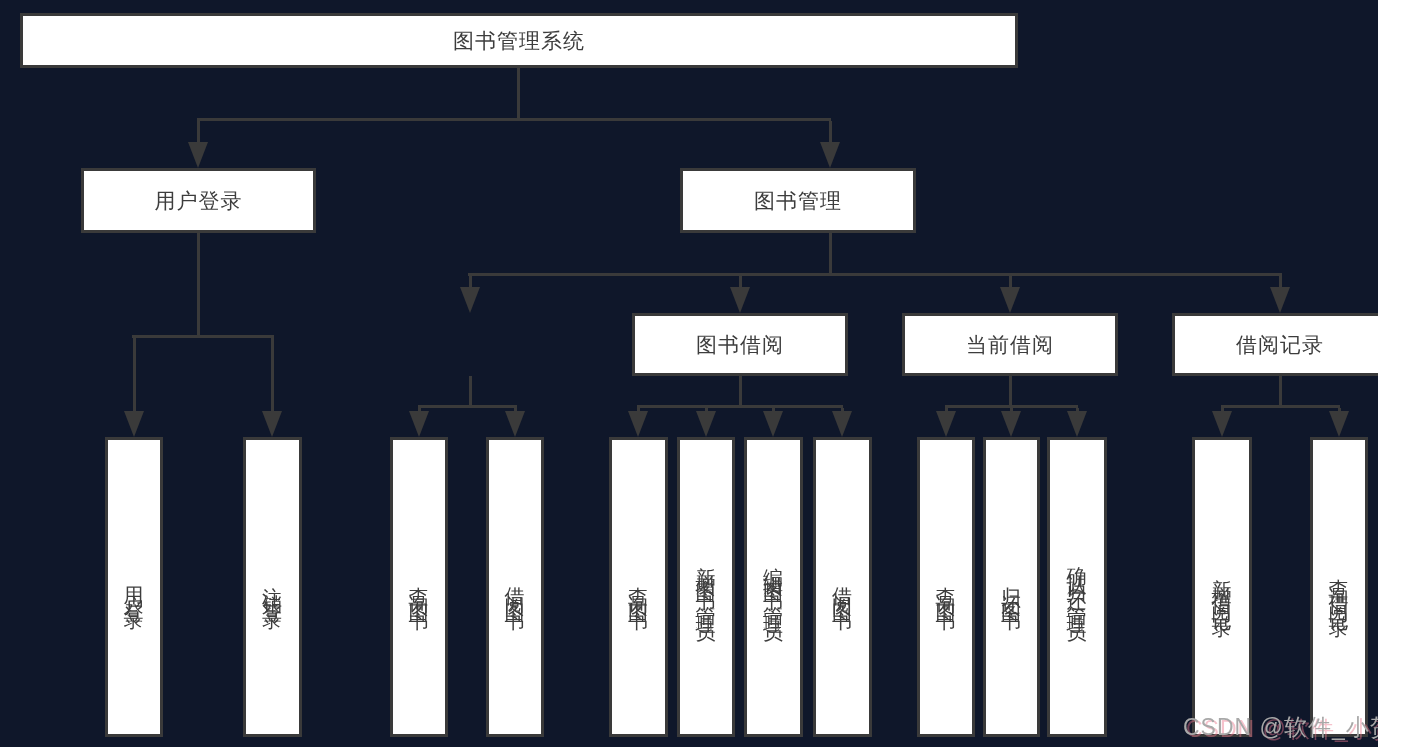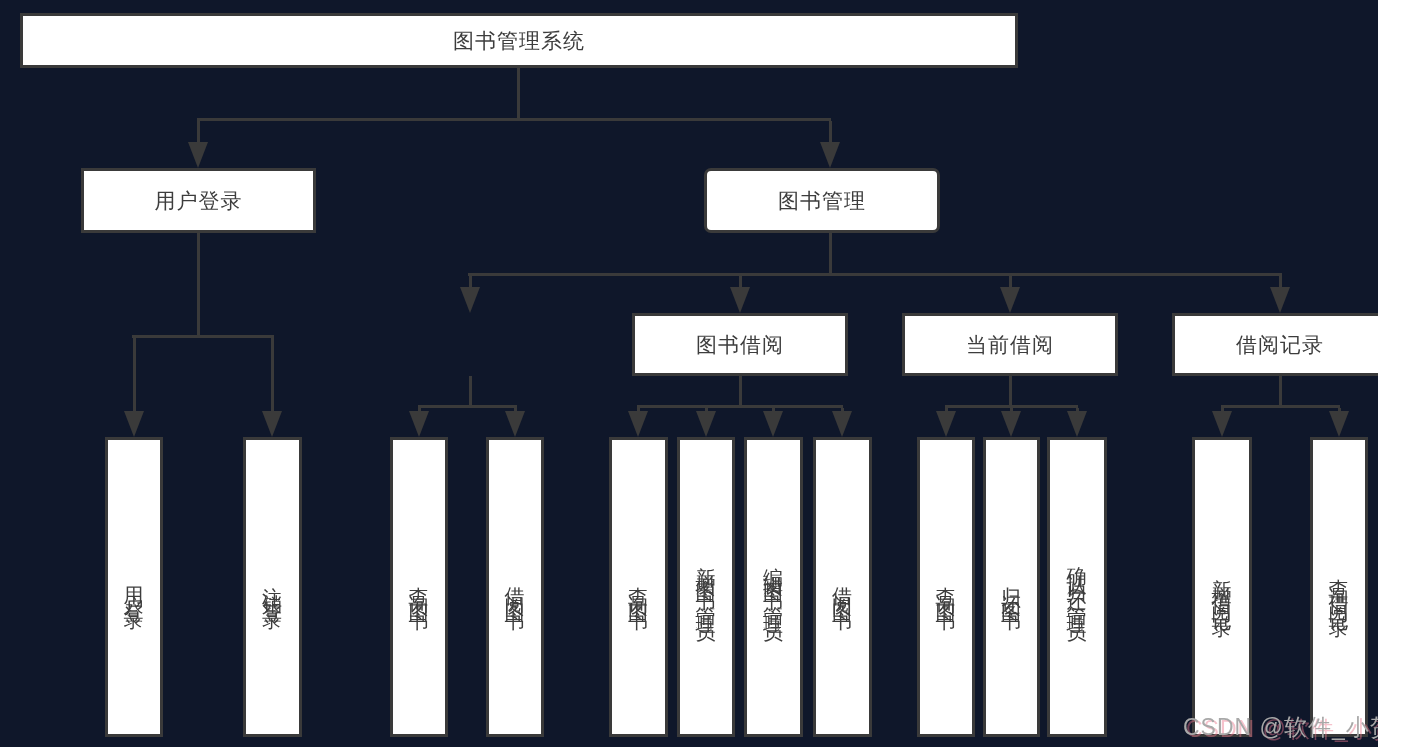--- a/index.html
+++ b/index.html
@@ -42,21 +42,21 @@
   <div class="box" style="left:20px;top:13px;width:998px;height:55px;">图书管理系统</div>
 
   <div class="vline" style="left:517px;top:68px;height:50px;"></div>
   <div class="hline" style="left:197px;top:118px;width:634px;"></div>
   <div class="vline" style="left:197px;top:121px;height:24px;"></div>
   <div class="ah" style="left:188px;top:142px;"></div>
   <div class="vline" style="left:829px;top:121px;height:24px;"></div>
   <div class="ah" style="left:820px;top:142px;"></div>
 
   <div class="box" style="left:81px;top:168px;width:235px;height:65px;">用户登录</div>
-  <div class="box" style="left:704px;top:168px;width:236px;height:65px;border-radius:7px;">图书管理</div>
+  <div class="box" style="left:680px;top:168px;width:236px;height:65px;">图书管理</div>
 
   <div class="vline" style="left:197px;top:233px;height:102px;"></div>
   <div class="hline" style="left:132px;top:335px;width:142px;"></div>
   <div class="vline" style="left:133px;top:338px;height:75px;"></div>
   <div class="ah" style="left:124px;top:411px;"></div>
   <div class="vline" style="left:271px;top:338px;height:75px;"></div>
   <div class="ah" style="left:262px;top:411px;"></div>
 
   <div class="vline" style="left:829px;top:233px;height:40px;"></div>
   <div class="hline" style="left:468px;top:273px;width:814px;"></div>

